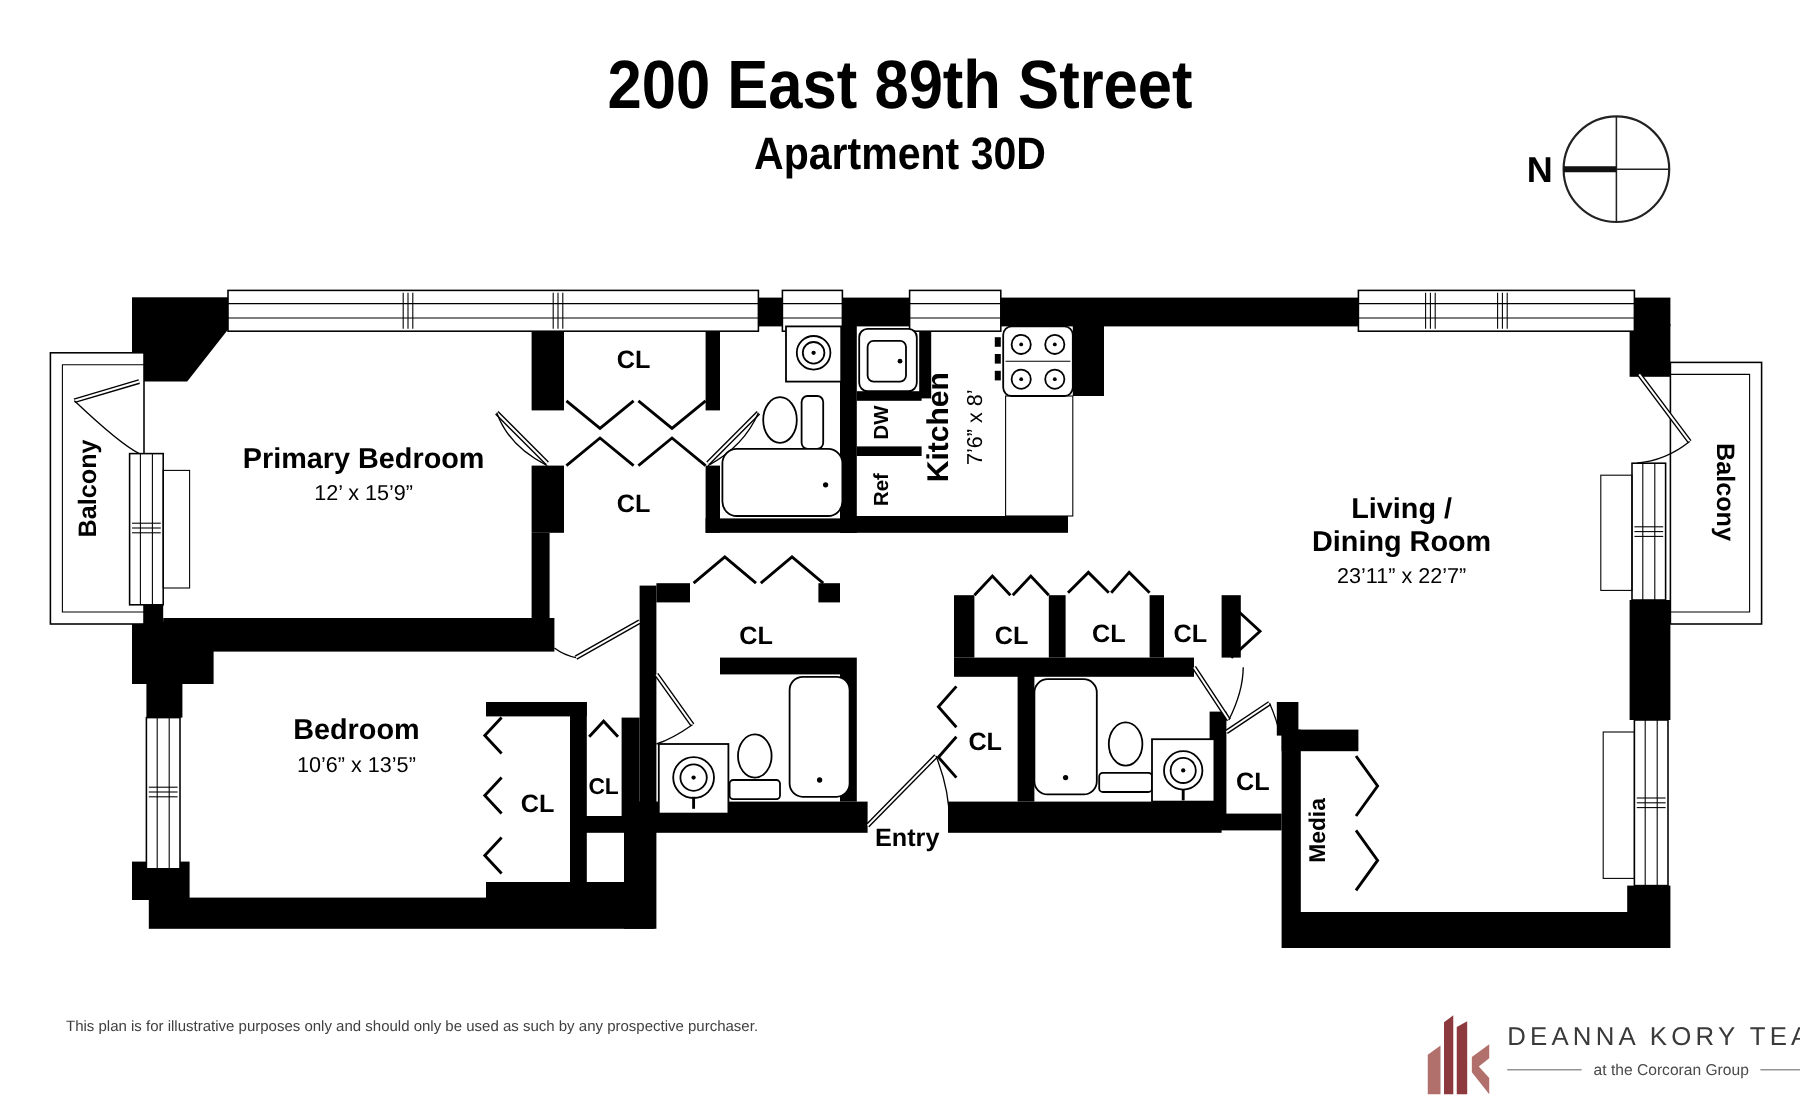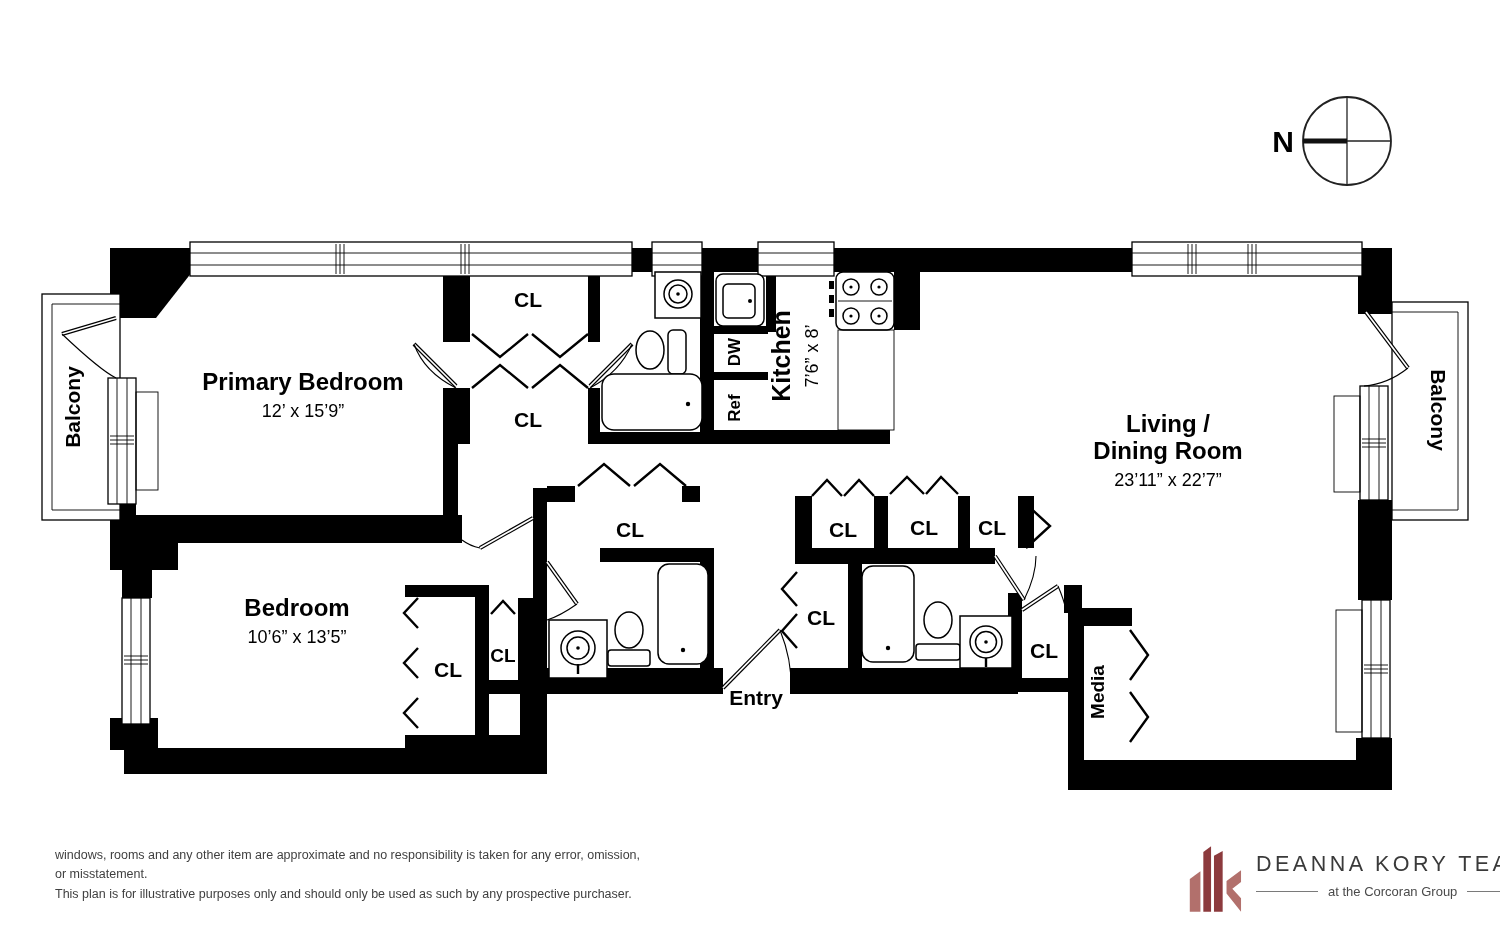--- a/index.html
+++ b/index.html
@@ -30,20 +30,24 @@
   .arc{fill:none;stroke:#000;stroke-width:1.1;}
   .leafB{stroke:#000;stroke-width:4;}
   .leafW{stroke:#fff;stroke-width:1.7;}
   .chev{fill:none;stroke:#000;stroke-width:2.4;}
 </style>
 </head>
 <body>
 
 <div class="page">
 
+  <div class="header">
+    <h1>200 East 89th Street</h1>
+    <h2>Apartment 30D</h2>
+  </div>
 
   <svg class="plan" width="1500" height="933" viewBox="0 0 1500 933">
 
     <g>
       <circle cx="1347" cy="141" r="44" fill="#fff" stroke="#222" stroke-width="1.8"></circle>
       <line x1="1347" y1="97" x2="1347" y2="185" stroke="#222" stroke-width="1.3"></line>
       <line x1="1303" y1="141" x2="1391" y2="141" stroke="#222" stroke-width="1.3"></line>
       <line x1="1303" y1="141" x2="1347" y2="141" stroke="#111" stroke-width="5"></line>
       <text class="north" x="1294" y="152" text-anchor="end">N</text>
     </g>
@@ -355,21 +359,20 @@
       <text class="cl" x="503" y="662" text-anchor="middle" style="font-size:19px">CL</text>
       <text class="cl" x="821" y="625" text-anchor="middle">CL</text>
       <text class="cl" x="843" y="537" text-anchor="middle">CL</text>
       <text class="cl" x="924" y="535" text-anchor="middle">CL</text>
       <text class="cl" x="992" y="535" text-anchor="middle">CL</text>
       <text class="cl" x="1044" y="658" text-anchor="middle">CL</text>
     </g>
   </svg>
 
   <div class="disclaimer">
-    <div>windows, rooms and any other item are approximate and no responsibility is taken for any error, omission, or misstatement.</div>
     <div>This plan is for illustrative purposes only and should only be used as such by any prospective purchaser.</div>
   </div>
 
   <div class="logo">
     <svg width="58" height="78" viewBox="0 0 60 80">
       <polygon points="6,40 17,32 17,74 6,74" fill="#b2706c"></polygon>
       <polygon points="20,12 28,6 28,74 20,74" fill="#8c3a3d"></polygon>
       <polygon points="31,16 40,11 40,74 31,74" fill="#8c3a3d"></polygon>
       <polygon points="44,42 59,31 59,43 50,50 59,60 59,74 44,55" fill="#b2706c"></polygon>
     </svg>

